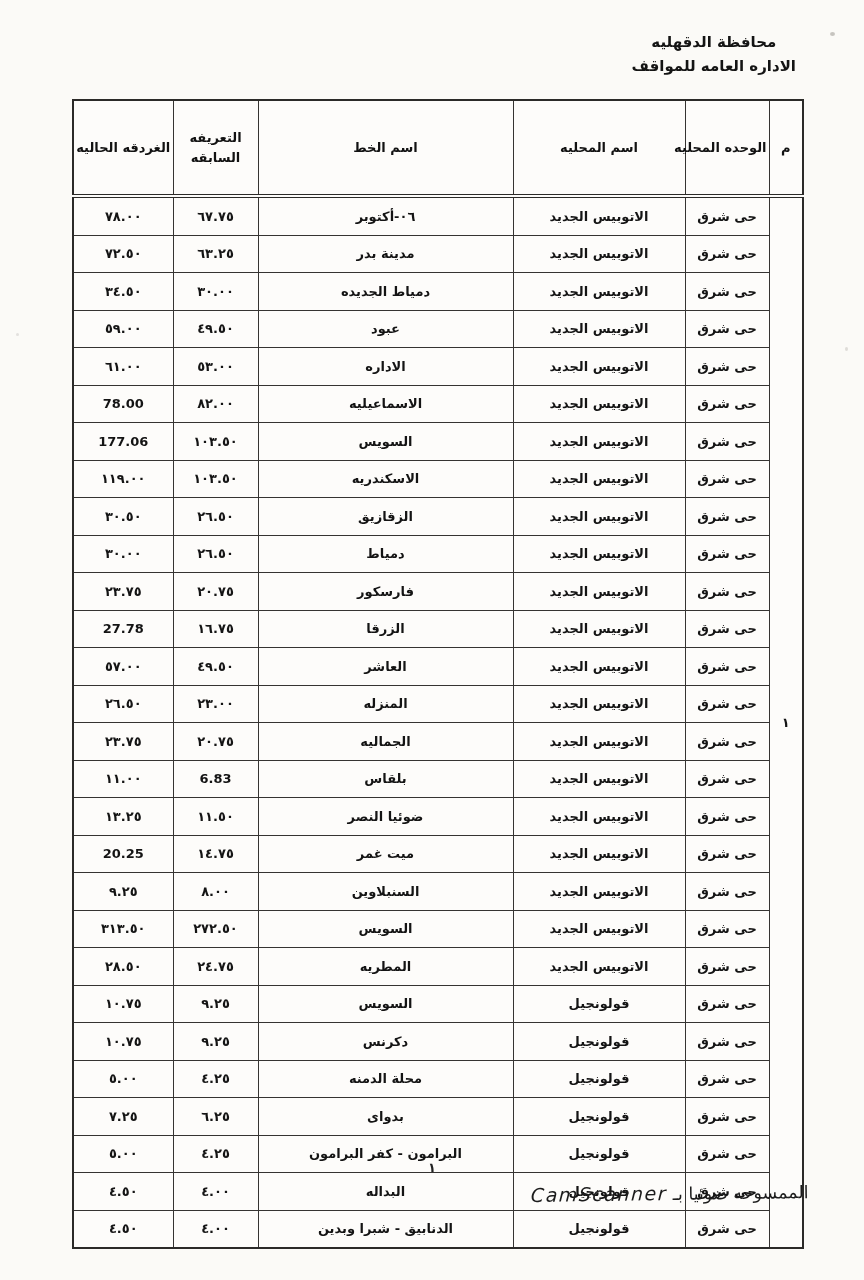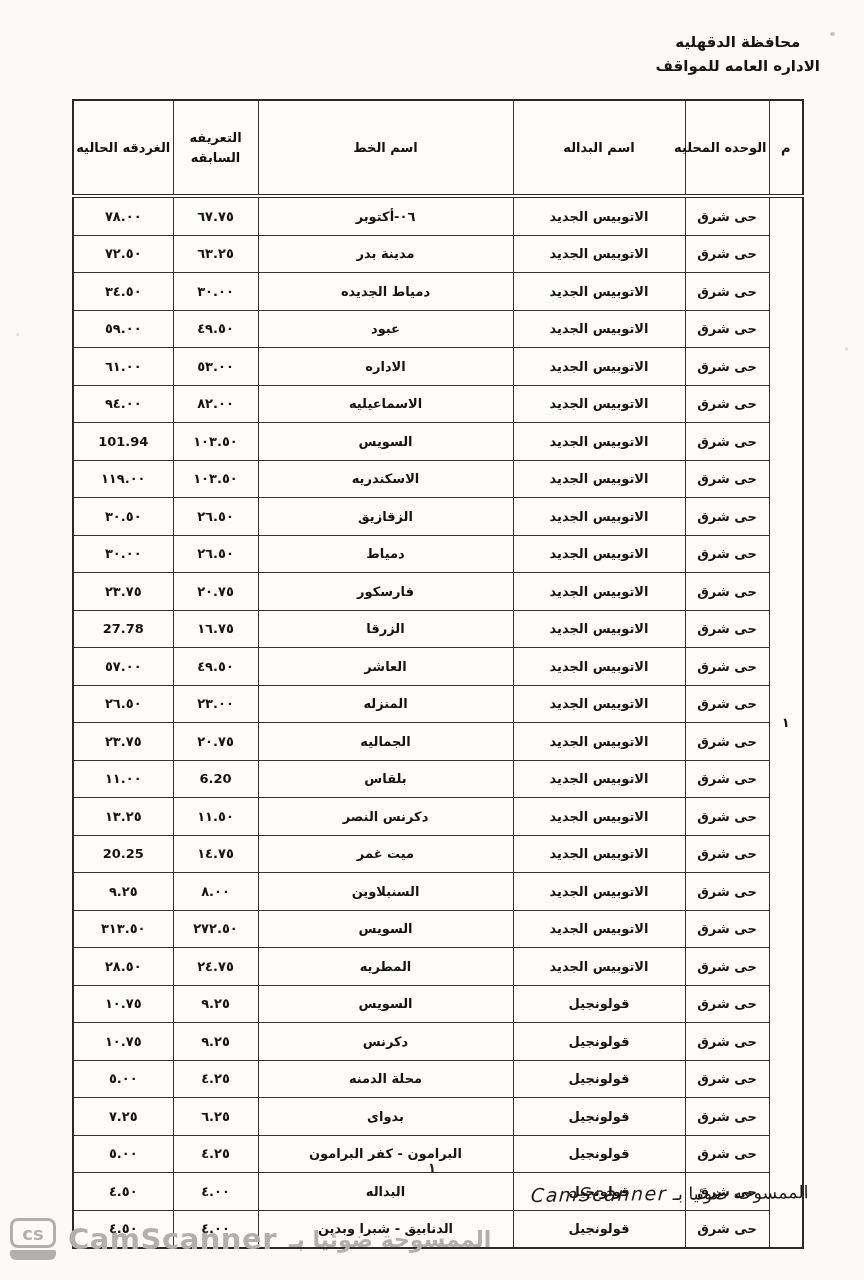--- a/index.html
+++ b/index.html
@@ -10,21 +10,21 @@
     position:relative;
     overflow:hidden;
   }
   .page{
     position:absolute;inset:0;
     background:#fbfaf7;
     color:#151515;
   }
   
   .org-header{
-    position:absolute;top:30px;right:44px;
+    position:absolute;top:30px;right:68px;
     text-align:center;font-weight:bold;
     font-size:15px;line-height:1.6;color:#141414;
     direction:rtl;
   }
   
   table.fare{
     position:absolute;left:72px;top:99px;
     width:730px;border-collapse:collapse;table-layout:fixed;
     direction:rtl;
     background:#fdfcfa;
@@ -101,21 +101,21 @@
         <col style="width:84px">
         <col style="width:172px">
       <col style="width:255px">
         <col style="width:85px">
         <col style="width:100px">
     </colgroup>
     <thead>
       <tr>
         <th class="h-serial">م</th>
         <th class="h-unit">الوحده المحليه</th>
-        <th>اسم البداله</th>
+        <th>اسم المحليه</th>
         <th class="h-line">اسم الخط</th>
         <th>التعريفه السابقه</th>
         <th>الغردقه الحاليه</th>
       </tr>
     </thead>
     <tbody>
         <tr>
           <td rowspan="28" class="serial-cell">١</td>
           <td>حى شرق</td>
           <td>الاتوبيس الجديد</td>
@@ -149,28 +149,28 @@
           <td>الاتوبيس الجديد</td>
           <td class="cell-line ltr">الاداره</td>
           <td class="cell-num ltr">٥٣.٠٠</td>
           <td class="cell-num ltr">٦١.٠٠</td>
         </tr>
         <tr>
           <td>حى شرق</td>
           <td>الاتوبيس الجديد</td>
           <td class="cell-line ltr">الاسماعيليه</td>
           <td class="cell-num ltr">٨٢.٠٠</td>
-          <td class="cell-num ltr">٩٤.٠٠</td>
+          <td class="cell-num ltr">78.00</td>
         </tr>
         <tr>
           <td>حى شرق</td>
           <td>الاتوبيس الجديد</td>
           <td class="cell-line ltr">السويس</td>
           <td class="cell-num ltr">١٠٣.٥٠</td>
-          <td class="cell-num ltr">101.94</td>
+          <td class="cell-num ltr">177.06</td>
         </tr>
         <tr>
           <td>حى شرق</td>
           <td>الاتوبيس الجديد</td>
           <td class="cell-line ltr">الاسكندريه</td>
           <td class="cell-num ltr">١٠٣.٥٠</td>
           <td class="cell-num ltr">١١٩.٠٠</td>
         </tr>
         <tr>
           <td>حى شرق</td>
@@ -218,27 +218,27 @@
           <td>حى شرق</td>
           <td>الاتوبيس الجديد</td>
           <td class="cell-line ltr">الجماليه</td>
           <td class="cell-num ltr">٢٠.٧٥</td>
           <td class="cell-num ltr">٢٣.٧٥</td>
         </tr>
         <tr>
           <td>حى شرق</td>
           <td>الاتوبيس الجديد</td>
           <td class="cell-line ltr">بلقاس</td>
-          <td class="cell-num ltr">6.20</td>
+          <td class="cell-num ltr">6.83</td>
           <td class="cell-num ltr">١١.٠٠</td>
         </tr>
         <tr>
           <td>حى شرق</td>
           <td>الاتوبيس الجديد</td>
-          <td class="cell-line ltr">دكرنس النصر</td>
+          <td class="cell-line ltr">ضوئيا النصر</td>
           <td class="cell-num ltr">١١.٥٠</td>
           <td class="cell-num ltr">١٣.٢٥</td>
         </tr>
         <tr>
           <td>حى شرق</td>
           <td>الاتوبيس الجديد</td>
           <td class="cell-line ltr">ميت غمر</td>
           <td class="cell-num ltr">١٤.٧٥</td>
           <td class="cell-num ltr">20.25</td>
         </tr>
@@ -315,26 +315,18 @@
       </tbody>
   </table>
 
   <div class="page-number">١</div>
 
   <div class="hand-note">
     <span>الممسوحه ضوئيا بـ</span>
     <span class="hand-brand">CamScanner</span>
   </div>
 
-  <div class="watermark">
-    <div class="cs-logo">
-      <div class="cs-box">cs</div>
-      <div class="cs-bar"></div>
-    </div>
-    <span class="wm-brand">CamScanner</span>
-    <span class="wm-ar">الممسوحة ضوئيا بـ</span>
-  </div>
 
   <div class="speck s1"></div>
   <div class="speck s2"></div>
   <div class="speck s3"></div>
 
 </div>
 
 </body></html>

